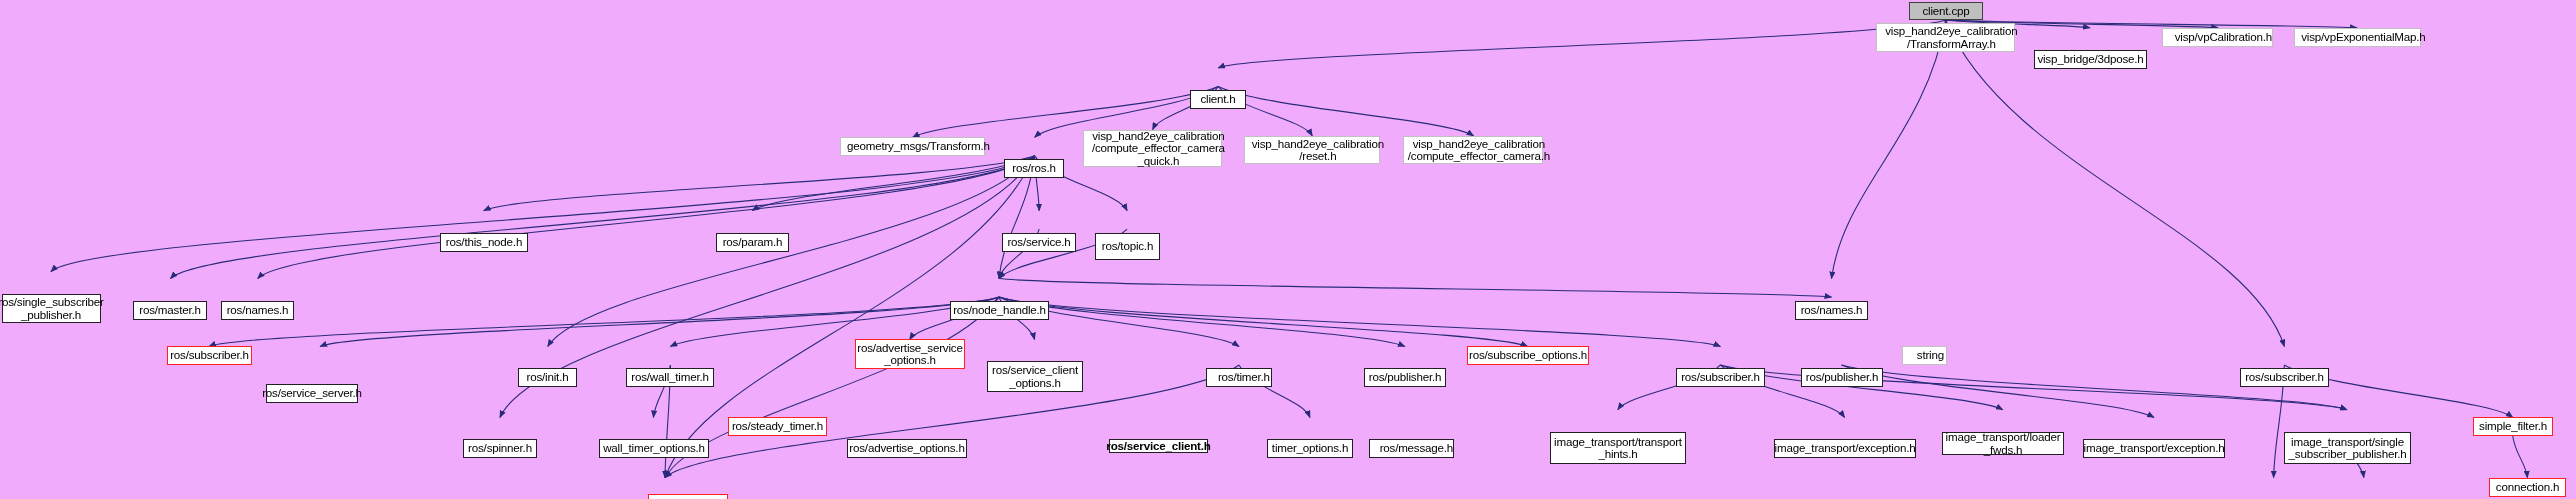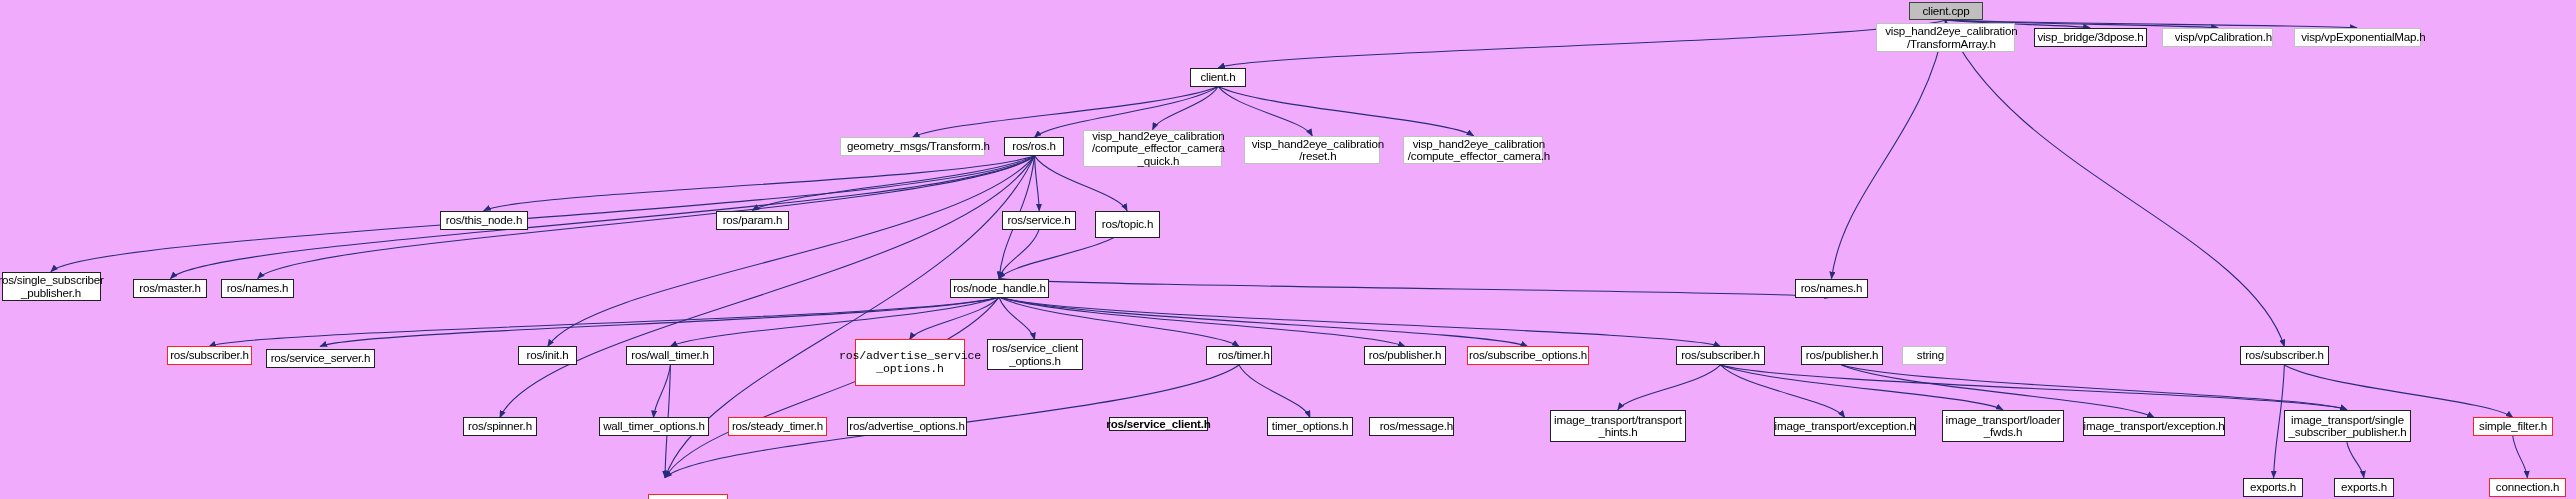--- a/index.html
+++ b/index.html
@@ -27,21 +27,21 @@
     line-height:12.3px;
     letter-spacing:-0.2px;
     white-space:pre-line;
     padding:0 2.3px;
     z-index:5;
   }
   .node.root{
     background:#bfbfbf;
     border:0.8px solid #404040;
   }
-  .node.thick{ border:1.5px solid #202020; }
+  .node.thick{ border:1.5px solid #202020;margin-top:22px; }
   .node.red{ border:1.5px solid #ff2020; }
   .node.gray{ border:0.8px solid #c0c0c0; color:#000;padding-left:14px; }
 </style>
 </head>
 <body>
 
 <div id="canvas">
   <svg id="edges" viewBox="0 0 3339 648" preserveAspectRatio="none">
     <defs>
       <marker id="ah" markerWidth="10" markerHeight="8" refX="9" refY="4" orient="auto" markerUnits="userSpaceOnUse">
@@ -121,45 +121,45 @@
     <div class="node thick" style="left: 716px; top: 211px; width: 73px; height: 18.5px;">ros/param.h</div>
     <div class="node thick" style="left: 1002px; top: 211px; width: 74px; height: 18.5px;">ros/service.h</div>
     <div class="node thick" style="left: 1095px; top: 211px; width: 65px; height: 27px;">ros/topic.h</div>
     <div class="node thick" style="left: 1.5px; top: 272px; width: 99px; height: 29px;">ros/single_subscriber
 _publisher.h</div>
     <div class="node thick" style="left: 133px; top: 279px; width: 74px; height: 18.5px;">ros/master.h</div>
     <div class="node thick" style="left: 221px; top: 279px; width: 73px; height: 18.5px;">ros/names.h</div>
     <div class="node thick" style="left: 950px; top: 279px; width: 99px; height: 18.5px;">ros/node_handle.h</div>
     <div class="node thick" style="left: 1795px; top: 279px; width: 73px; height: 18.5px;">ros/names.h</div>
     <div class="node red" style="left: 167px; top: 346px; width: 85px; height: 18.5px;">ros/subscriber.h</div>
-    <div class="node thick" style="left: 266px; top: 349px; width: 109px; height: 18.5px;">ros/service_server.h</div>
+    <div class="node thick" style="left: 266px; top: 362px; width: 92px; height: 18.5px;">ros/service_server.h</div>
     <div class="node thick" style="left: 518px; top: 346px; width: 59px; height: 18.5px;">ros/init.h</div>
     <div class="node thick" style="left: 626px; top: 346px; width: 88px; height: 18.5px;">ros/wall_timer.h</div>
-    <div class="node red" style="left: 855px; top: 339px; width: 110px; height: 47px; font-family: Liberation Mono, monospace;">ros/advertise_service
+    <div class="node red" style="left: 855px; top: 339px; width: 110px; height: 30px;">ros/advertise_service
 _options.h</div>
     <div class="node thick" style="left: 987px; top: 339px; width: 96px; height: 31px;">ros/service_client
 _options.h</div>
     <div class="node thick" style="left: 1206px; top: 346px; width: 66px; height: 18.5px; padding-left: 12px;">ros/timer.h</div>
     <div class="node thick" style="left: 1364px; top: 346px; width: 82px; height: 18.5px;">ros/publisher.h</div>
     <div class="node red" style="left: 1467px; top: 346px; width: 122px; height: 18.5px;">ros/subscribe_options.h</div>
     <div class="node thick" style="left: 1676px; top: 346px; width: 89px; height: 18.5px;">ros/subscriber.h</div>
     <div class="node thick" style="left: 1801px; top: 346px; width: 82px; height: 18.5px;">ros/publisher.h</div>
     <div class="node gray" style="left: 1902px; top: 346px; width: 45px; height: 18.5px;">string</div>
     <div class="node thick" style="left: 2240px; top: 346px; width: 89px; height: 18.5px;">ros/subscriber.h</div>
     <div class="node thick" style="left: 463px; top: 417px; width: 74px; height: 18.5px;">ros/spinner.h</div>
     <div class="node thick" style="left: 599px; top: 417px; width: 110px; height: 18.5px;">wall_timer_options.h</div>
     <div class="node red" style="left: 728px; top: 417px; width: 99px; height: 18.5px;">ros/steady_timer.h</div>
     <div class="node thick" style="left: 847px; top: 417px; width: 120px; height: 18.5px;">ros/advertise_options.h</div>
     <div class="node thick" style="left: 1109px; top: 417px; width: 99px; height: 14px; font-weight: bold;">ros/service_client.h</div>
     <div class="node thick" style="left: 1267px; top: 417px; width: 86px; height: 18.5px;">timer_options.h</div>
     <div class="node thick" style="left: 1369px; top: 417px; width: 85px; height: 18.5px; padding-left: 12px;">ros/message.h</div>
     <div class="node thick" style="left: 1550px; top: 410px; width: 136px; height: 32px;">image_transport/transport
 _hints.h</div>
     <div class="node thick" style="left: 1774px; top: 417px; width: 142px; height: 18.5px;">image_transport/exception.h</div>
-    <div class="node thick" style="left: 1942px; top: 410px; width: 122px; height: 32px;">image_transport/loader
+    <div class="node thick" style="left: 1942px; top: 410px; width: 122px; height: 23px;">image_transport/loader
 _fwds.h</div>
     <div class="node thick" style="left: 2083px; top: 417px; width: 142px; height: 18.5px;">image_transport/exception.h</div>
     <div class="node thick" style="left: 2284px; top: 410px; width: 127px; height: 32px;">image_transport/single
 _subscriber_publisher.h</div>
     <div class="node red" style="left: 2473px; top: 417px; width: 80px; height: 18.5px;">simple_filter.h</div>
     <div class="node red" style="left: 625px; top: 494px; width: 80px; height: 18.5px; margin-left: 23px;">ros/forwards.h</div>
     <div class="node thick" style="left: 2243px; top: 478px; width: 60px; height: 18.5px;">exports.h</div>
     <div class="node thick" style="left: 2334px; top: 478px; width: 60px; height: 18.5px;">exports.h</div>
     <div class="node red" style="left: 2489px; top: 478px; width: 77px; height: 18.5px;">connection.h</div>
   </div>

